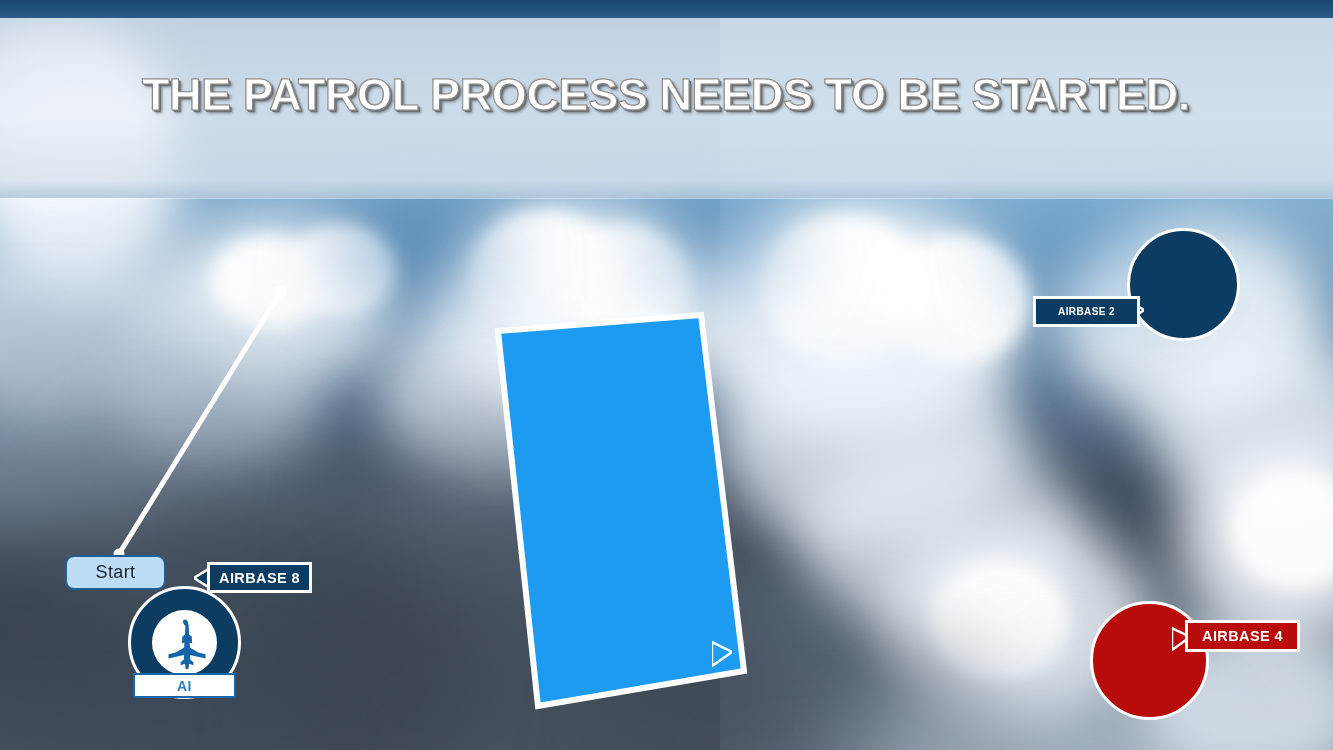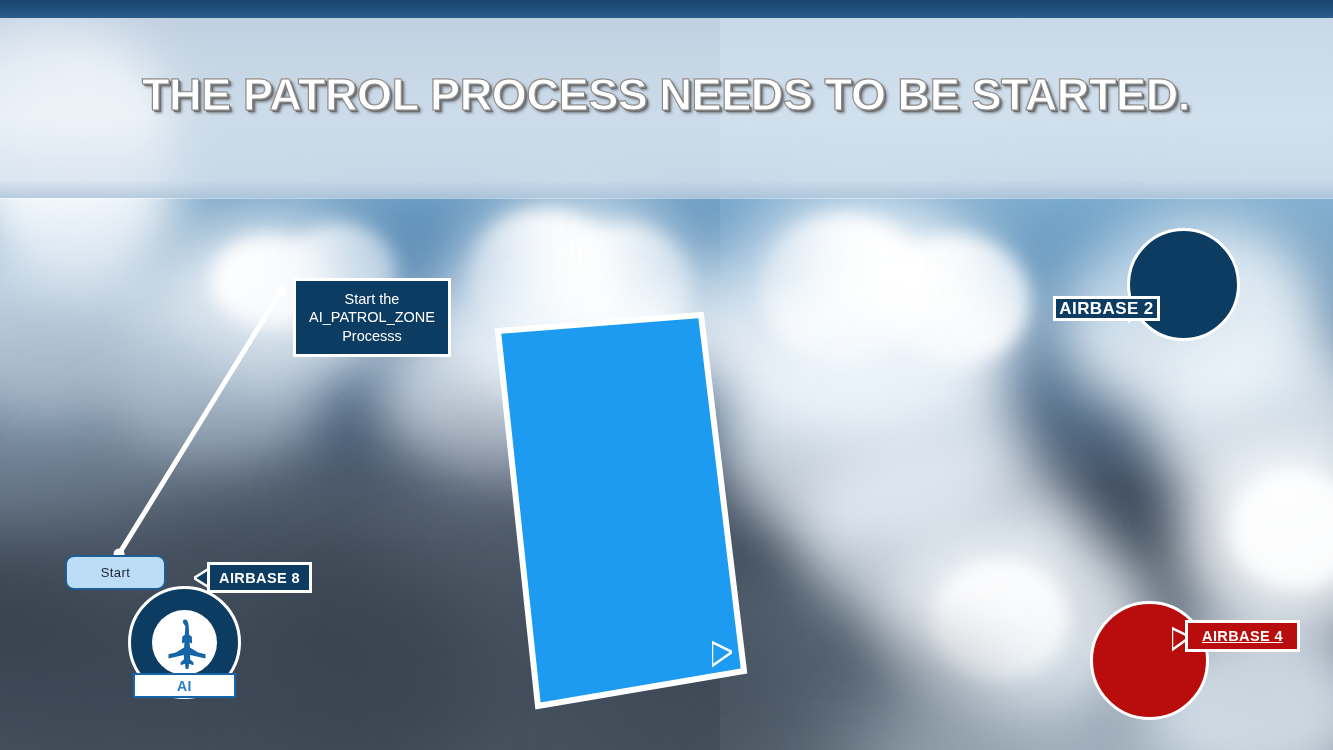--- a/index.html
+++ b/index.html
@@ -151,28 +151,28 @@
     background: #0d3c63;
     border: 3px solid #ffffff;
     color: #ffffff;
     font-weight: normal;
     font-size: 14.5px;
     line-height: 1.28;
     flex-direction: column;
     letter-spacing: 0;
   }
   #airbase1-label { left: 207px; top: 562px; width: 105px; height: 31px; font-size: 14.5px; }
-  #airbase2-label { left: 1033px; top: 296px; width: 107px; height: 25px; font-size: 17px; margin-left: 20px; }
-  #airbase4-label { left: 1185px; top: 620px; width: 115px; height: 32px; font-size: 14.5px; text-decoration: underline; }
+  #airbase2-label { left: 1033px; top: 296px; width: 107px; height: 31px; font-size: 10px; }
+  #airbase4-label { left: 1185px; top: 620px; width: 115px; height: 32px; font-size: 14.5px; }
   #patrolzone-label {
     left: 727px; top: 632px; width: 108px; height: 47px;
     font-size: 14.5px; line-height: 1.22; flex-direction: column;
   }
   #ai-label { left: 133px; top: 673px; width: 103px; height: 25px; font-size: 14px; font-weight: bold; }
-  #start-box { left: 65px; top: 555px; width: 101px; height: 35px; font-size: 13px; }
+  #start-box { left: 65px; top: 555px; width: 101px; height: 35px; font-size: 18px; }
 
   
   .tail {
     position: absolute;
     width: 0; height: 0;
     pointer-events: none;
   }
 
   
   .circle {
@@ -291,25 +291,20 @@
   <div class="circle" id="airbase4-circle"></div>
   <svg class="tail" style="left:1172px; top:626px; width:18px; height:26px;" viewBox="0 0 18 26">
     <polygon points="0,2 18,11 0,24" fill="#b90c0c" stroke="#ffffff" stroke-width="2.5"></polygon>
   </svg>
   <div class="label-box box-red" id="airbase4-label">AIRBASE 4</div>
 
   <svg class="tail" style="left:712px; top:640px; width:20px; height:28px;" viewBox="0 0 20 28">
     <polygon points="0,2 20,12 0,26" fill="#1d9bf0" stroke="#ffffff" stroke-width="2.5"></polygon>
   </svg>
 
-  <div class="label-box" id="callout-process">
-    <span>Start the</span>
-    <span>AI_PATROL_ZONE</span>
-    <span>Processs</span>
-  </div>
 
   <div class="circle" id="airbase1-circle">
     <div class="jet-disc">
       <svg width="52" height="52" viewBox="0 0 64 64">
         <g fill="#1565a8">
           <path d="M32 3 c2.6 0 4.2 3.2 4.5 8.2 l0.6 10.5 l3.2 2.4 l0.5 8.6 l-3.1 -1.2 l0.4 6.0
                    l10.2 6.2 l9.0 2.0 l0 5.4 l-19.0 -4.2 l0.1 5.4 l4.0 3.4 l0 3.6 l-5.4 -1.8
                    l-0.5 5.2 l-2.0 3.4 l-2.0 -3.4 l-0.5 -5.2 l-5.4 1.8 l0 -3.6 l4.0 -3.4 l0.1 -5.4
                    l-19.0 4.2 l0 -5.4 l9.0 -2.0 l10.2 -6.2 l0.4 -6.0 l-3.1 1.2 l0.5 -8.6 l3.2 -2.4
                    l0.6 -10.5 C27.8 6.2 29.4 3 32 3 z"></path>

